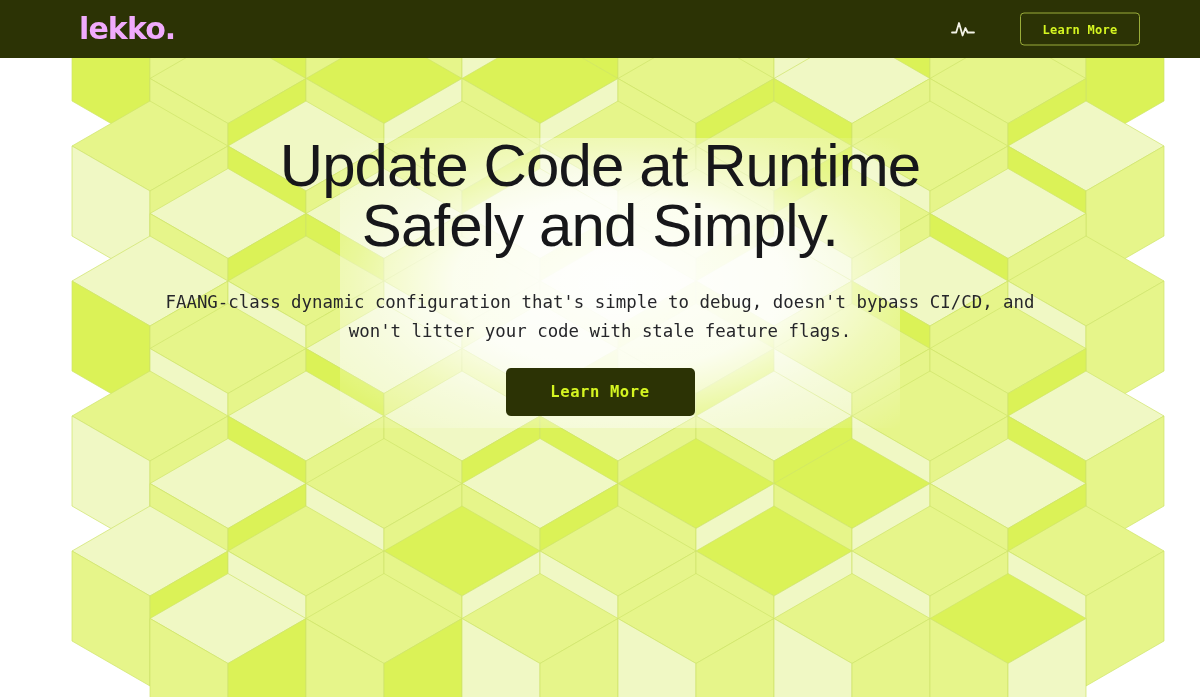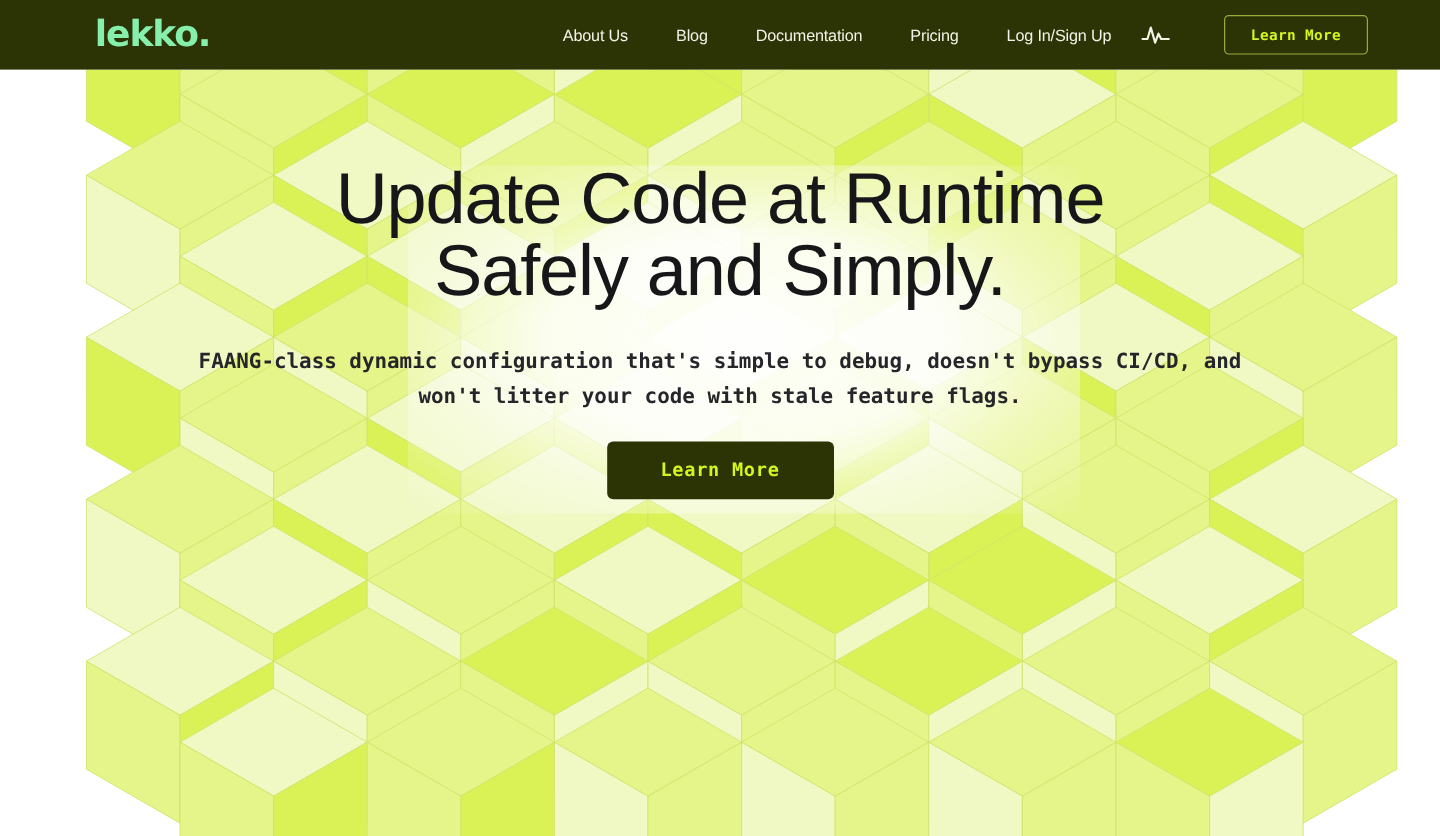--- a/index.html
+++ b/index.html
@@ -16,21 +16,21 @@
   .navbar{
     position:absolute; left:0; top:0; width:1200px; height:58px;
     background:#2c3305;
     display:flex; align-items:center;
     z-index:40;
   }
   .logo{
     position:absolute; left:79px; top:50%; transform:translateY(-50%);
     font-family:"DejaVu Sans", sans-serif;
     font-size:30px; font-weight:700; letter-spacing:-0.9px;
-    color:#86efac; line-height:1; user-select:none;
+    color:#f0abfc; line-height:1; user-select:none;
   }
   .nav-links{
     position:absolute; left:455px; top:0; height:58px;
     display:flex; align-items:center; gap:0px;
   }
   .nav-link{
     color:#f2f2e6; font-size:13.5px; font-weight:400;
     text-decoration:none; white-space:nowrap;
     font-family:"Liberation Sans", sans-serif;
     padding:0 14px; letter-spacing:-0.15px;
@@ -86,21 +86,20 @@
     letter-spacing:-0.9px;
     white-space:pre-line;
   }
   .subhead{
     margin-top:32px;
     width:904px;
     font-family:"DejaVu Sans Mono", monospace;
     font-size:17.4px; line-height:1.66;
     color:#26262a; text-align:center;
     letter-spacing:0px;
-    font-weight:bold;
   }
   .hero-cta{
     margin-top:22px;
     width:189px; height:48px;
     background:#2c3305; border:none; border-radius:5px;
     color:#d5f521;
     font-family:"DejaVu Sans Mono", monospace;
     font-size:15.5px; font-weight:700; letter-spacing:0.6px;
     display:flex; align-items:center; justify-content:center;
     cursor:pointer;
@@ -108,27 +107,20 @@
 </style>
 </head>
 <body>
 
 <div class="page">
 
   <div class="navbar">
 
     <div class="logo">lekko.</div>
 
-    <div class="nav-links">
-      <a class="nav-link l1" href="#">About Us</a>
-      <a class="nav-link l2" href="#">Blog</a>
-      <a class="nav-link l3" href="#">Documentation</a>
-      <a class="nav-link l4" href="#">Pricing</a>
-      <a class="nav-link l5" href="#">Log In/Sign Up</a>
-    </div>
 
     <div class="pulse-icon">
       <svg width="24" height="20" viewBox="0 0 24 20" fill="none" aria-hidden="true">
         <path d="M1 13.5 L5.2 13.5 L8.0 4.0 L11.6 16.5 L14.4 9.0 L16.6 13.5 L23 13.5" stroke="#f2f2e6" stroke-width="1.8" stroke-linecap="round" stroke-linejoin="round"></path>
       </svg>
     </div>
 
     <button class="nav-cta">Learn More</button>
   </div>
 

